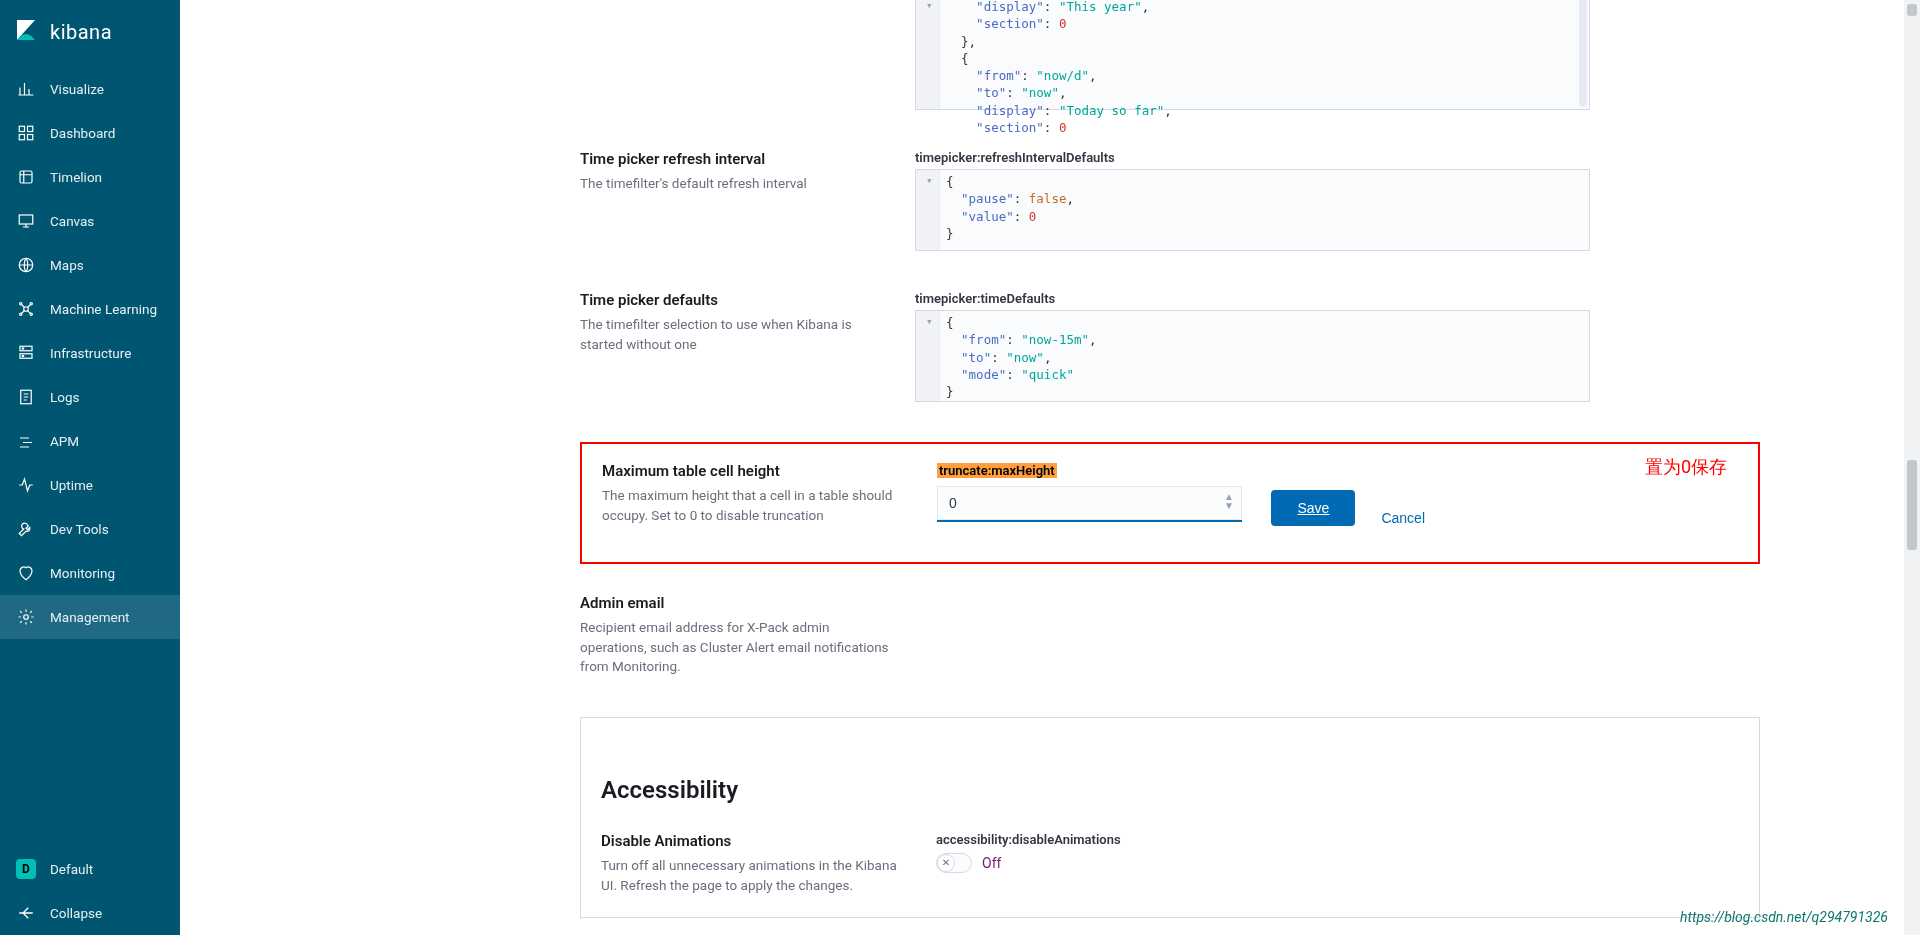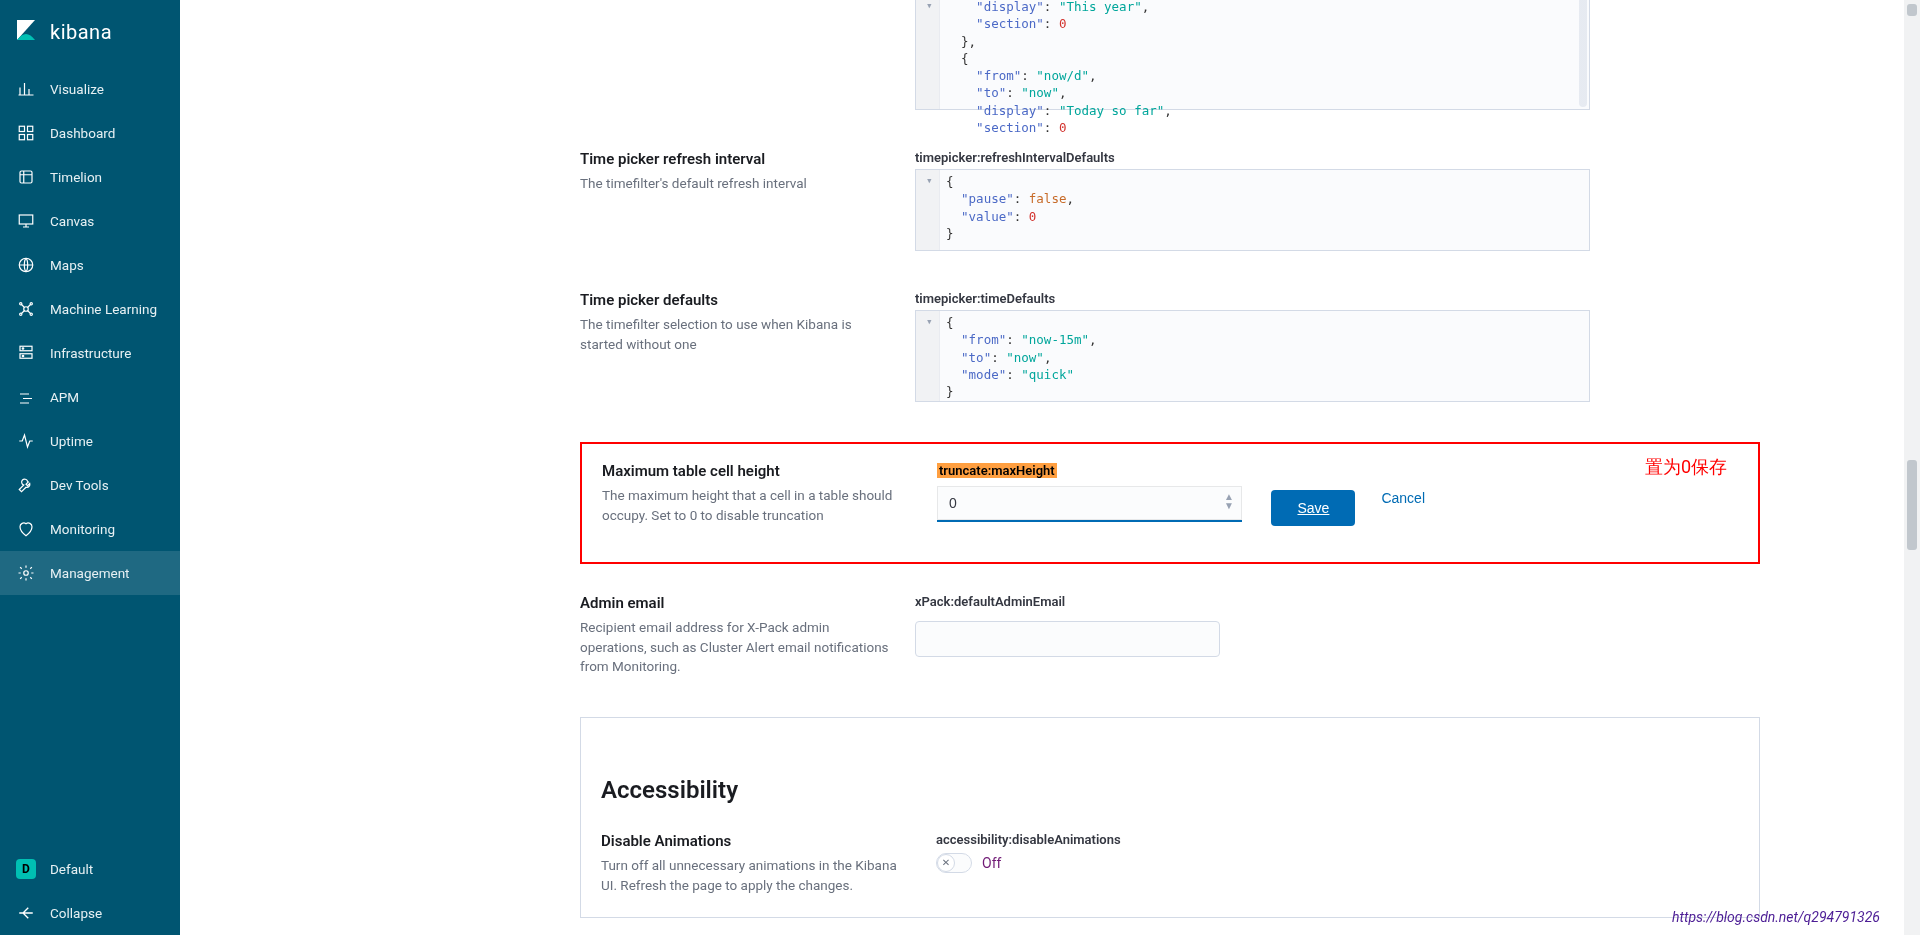--- a/index.html
+++ b/index.html
@@ -30,32 +30,32 @@
 .code-body .k { color: #4b69c6; } .code-body .s { color: #00a69b; } .code-body .n { color: #d2322d; } .code-body .b { color: #c76b29; }
 .code-collapse { position: absolute; left: 10px; top: 3px; color: #98a2b3; font-size: 11px; cursor: pointer; }
 .code-editor.scrollable::after { content: ""; position: absolute; right: 2px; top: 2px; bottom: 2px; width: 8px; background: linear-gradient(#d3dae6,#d3dae6); border-radius: 4px; opacity: .5; }
 .highlight-row { border: 2px solid #ff0000; padding: 18px 0 36px; margin-bottom: 30px; position: relative; }
 .hdr-label-hl { background: #ff9f40; color: #000; padding: 0 2px; display: inline; font-size: 13px; font-weight: 600; }
 .number-field { width: 305px; height: 36px; border: none; border-bottom: 2px solid #006bb4; background: #fbfcfd; box-shadow: inset 0 0 0 1px rgba(0,0,0,.08); padding: 6px 36px 6px 12px; font-size: 14px; color: #343741; }
 .number-wrap { position: relative; display: inline-block; margin-top: 8px; }
 .number-wrap .spinner { position: absolute; right: 8px; top: 6px; color: #98a2b3; font-size: 10px; line-height: 9px; }
 .btn-save { background: #006bb4; color: #fff; border: none; border-radius: 4px; padding: 10px 26px; font-size: 14px; margin-left: 26px; text-decoration: underline; cursor: pointer; }
 .btn-cancel { background: none; border: none; color: #006bb4; font-size: 14px; margin-left: 26px; cursor: pointer; }
-.actions-inline { display: inline-flex; align-items: flex-start; vertical-align: middle; margin-top: 8px; }
+.actions-inline { display: inline-flex; align-items: flex-end; vertical-align: middle; margin-top: 8px; }
 .text-field { width: 305px; height: 36px; border: 1px solid #d3dae6; border-radius: 4px; background: #fbfcfd; padding: 6px 12px; font-size: 14px; margin-top: 8px; }
 .section-heading { font-size: 24px; font-weight: 600; color: #1a1c21; margin: 36px 0 28px; }
 .switch-wrap { display: inline-flex; align-items: center; margin-top: 2px; }
 .switch { width: 36px; height: 20px; border-radius: 10px; border: 1px solid #d3dae6; background: #fbfcfd; position: relative; margin-right: 10px; }
 .switch .knob { position: absolute; width: 18px; height: 18px; border-radius: 50%; background: #fff; border: 1px solid #d3dae6; left: 0; top: 0; display: flex; align-items: center; justify-content: center; font-size: 10px; color: #69707d; }
 .switch-label { color: #701a75; font-size: 14px; }
 .annotation { position: absolute; color: #ff0000; font-size: 18px; font-weight: 400; }
 .scrollbar-stub { position: absolute; right: 0; top: 0; width: 16px; height: 100%; background: #f1f2f3; }
 .scrollbar-stub::after { content:""; position:absolute; left:3px; right:3px; top:4px; height:12px; background:#c1c7cd; border-radius:3px;}
 .scrollbar-thumb { position:absolute; left:3px; right:3px; top:460px; height:90px; background:#c1c7cd; border-radius:3px;}
-.watermark { position: absolute; right: 40px; bottom: 10px; color: #4c1d95; font-size: 14px; font-style: italic; }
+.watermark { position: absolute; right: 32px; bottom: 10px; color: #0f766e; font-size: 14px; font-style: italic; }
 .panel-group { border: 1px solid #d3dae6; border-top: none; padding: 0 0 22px; }
 .panel-top { border-top: 1px solid #d3dae6; margin-top: 16px; padding-top: 22px; }
 </style>
 </head>
 <body>
 
 <nav class="sidebar">
   <div class="sidebar-logo">
     <span class="icon">
       <svg viewBox="0 0 24 24" fill="none">
@@ -128,20 +128,29 @@
     <div class="sidebar-item">
       <span class="icon">
           <svg viewBox="0 0 24 24" stroke="currentColor" fill="none" stroke-width="1.6">
             <rect x="4" y="3" width="16" height="6"></rect>
             <rect x="4" y="13" width="16" height="6"></rect>
             <circle cx="8" cy="6" r="1"></circle>
             <circle cx="8" cy="16" r="1"></circle>
           </svg>
         </span>
       <span>Infrastructure</span>
+    </div>
+    <div class="sidebar-item">
+      <span class="icon">
+          <svg viewBox="0 0 24 24" stroke="currentColor" fill="none" stroke-width="1.6">
+            <rect x="5" y="3" width="14" height="18"></rect>
+            <path d="M9 8h6M9 12h6M9 16h4"></path>
+          </svg>
+        </span>
+      <span>Logs</span>
     </div>
     <div class="sidebar-item">
       <span class="icon">
           <svg viewBox="0 0 24 24" stroke="currentColor" fill="none" stroke-width="1.6">
             <path d="M4 8h12M8 14h12M4 20h12"></path>
           </svg>
         </span>
       <span>APM</span>
     </div>
     <div class="sidebar-item">
@@ -270,24 +279,20 @@
           </span>
         </div>
       </div>
     </div>
 
     <div class="ford-row">
       <div class="ford-left">
         <div class="ford-title">Admin email</div>
         <div class="ford-desc">Recipient email address for X-Pack admin operations, such as Cluster Alert email notifications from Monitoring.</div>
       </div>
-      <div class="ford-right">
-        <div class="ford-code-label">xPack:defaultAdminEmail</div>
-        <input class="text-field" type="text" value="" style="">
-      </div>
     </div>
 
     <div class="panel-group panel-top" style="padding-left:20px; padding-right:20px;">
       <h2 class="section-heading">Accessibility</h2>
       <div class="ford-row" style="margin-bottom:0;">
         <div class="ford-left">
           <div class="ford-title">Disable Animations</div>
           <div class="ford-desc">Turn off all unnecessary animations in the Kibana UI. Refresh the page to apply the changes.</div>
         </div>
         <div class="ford-right">

